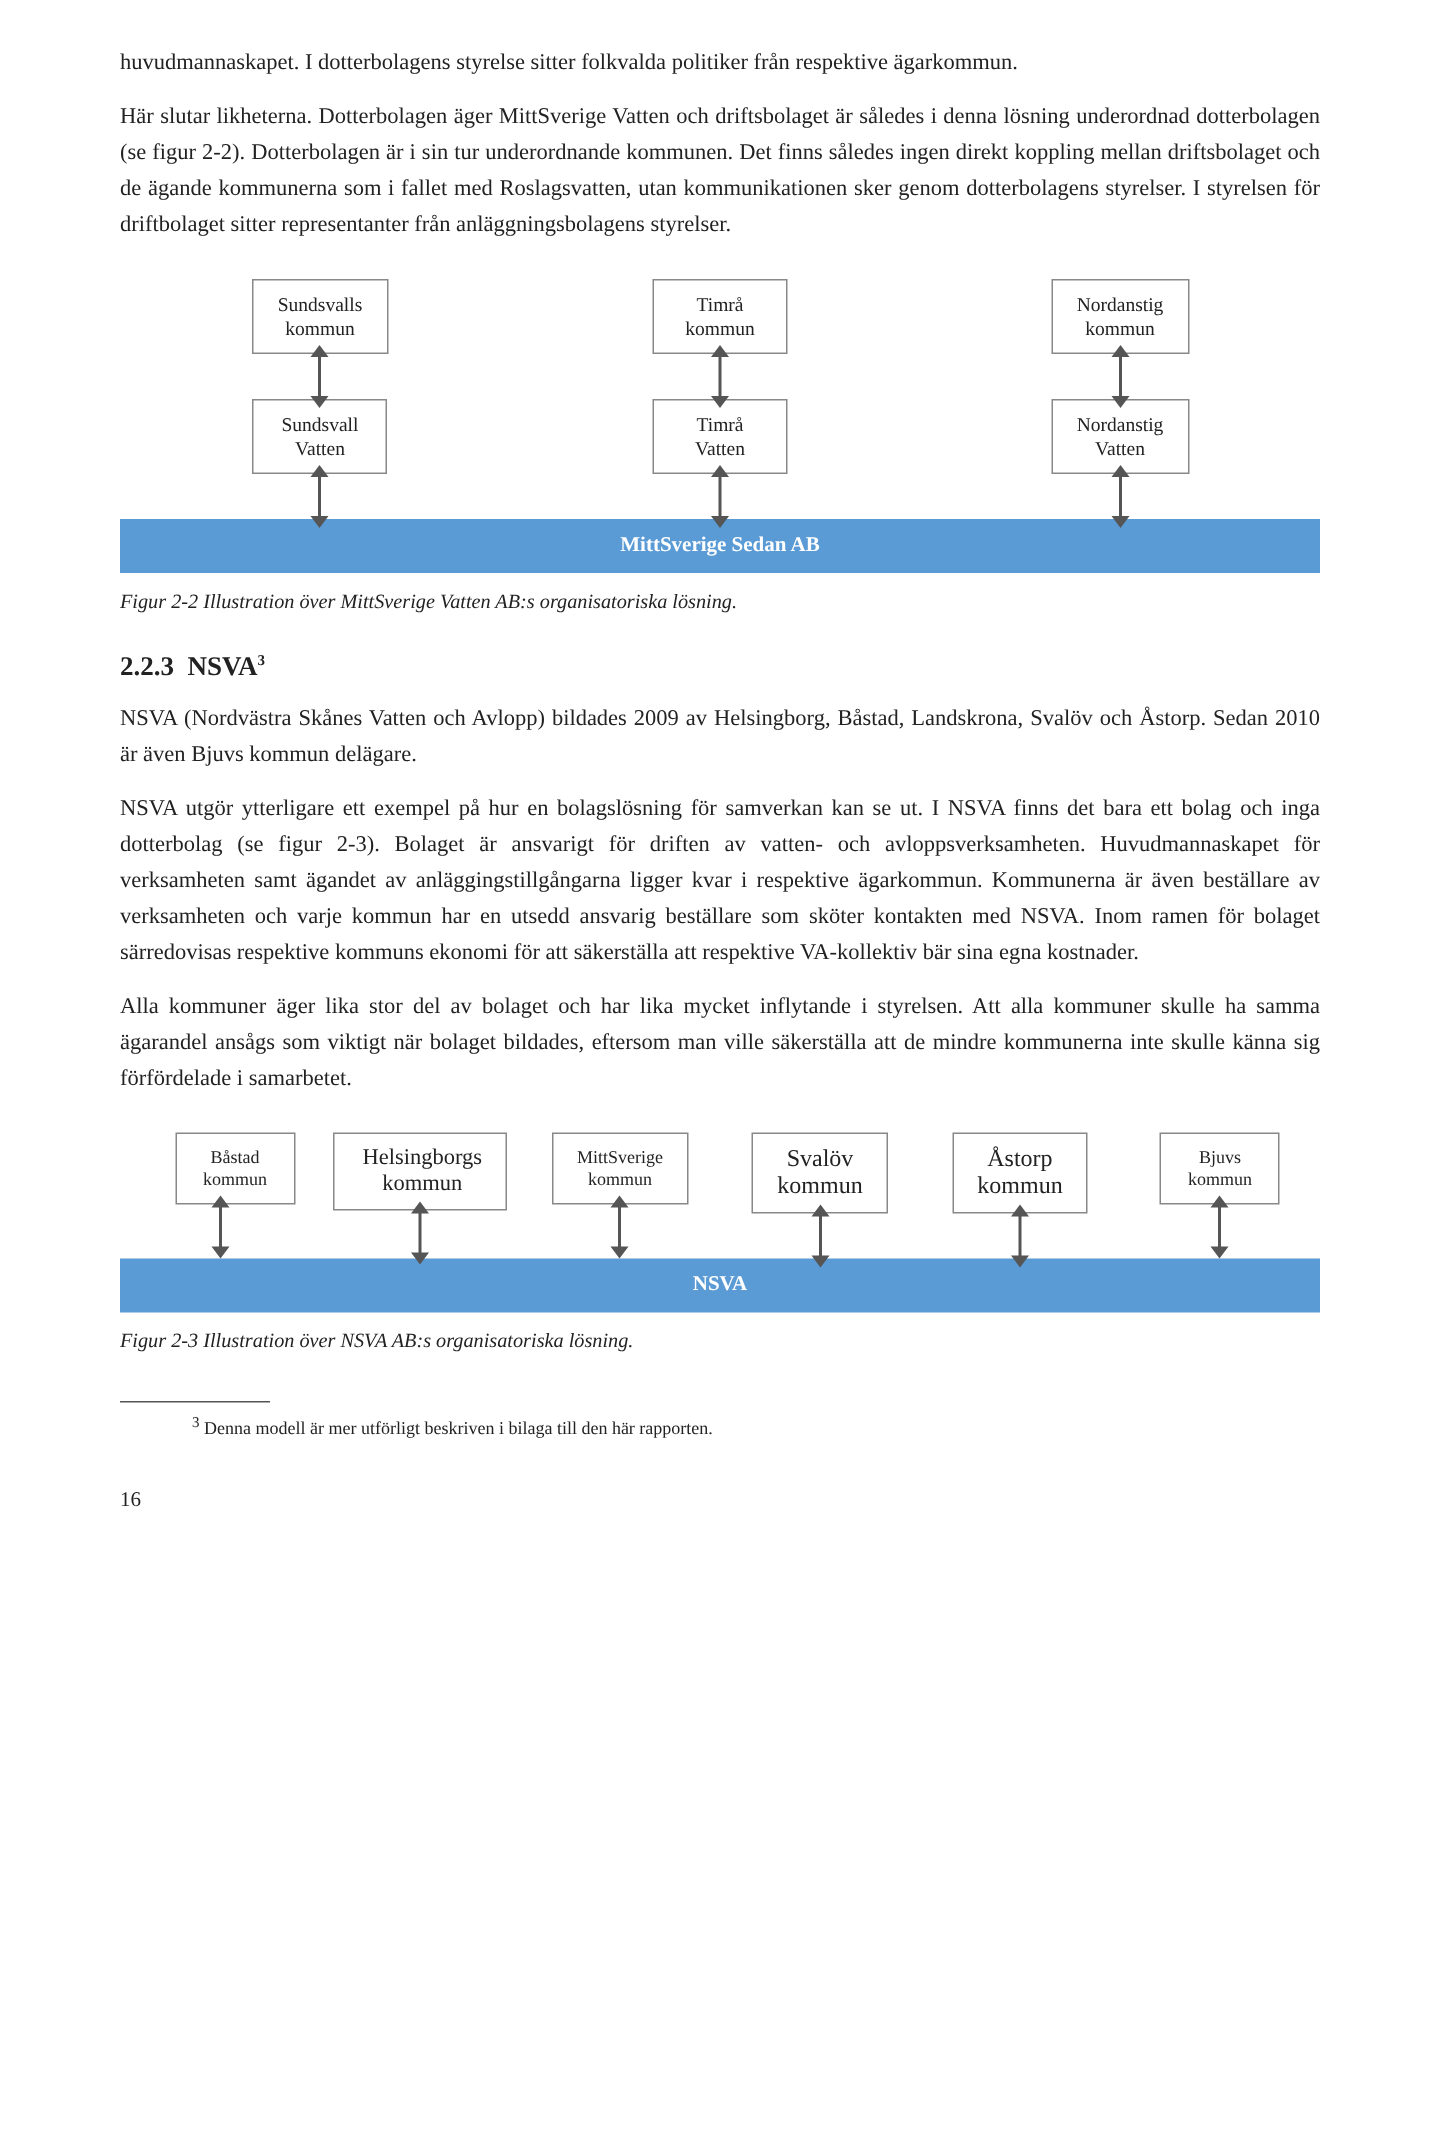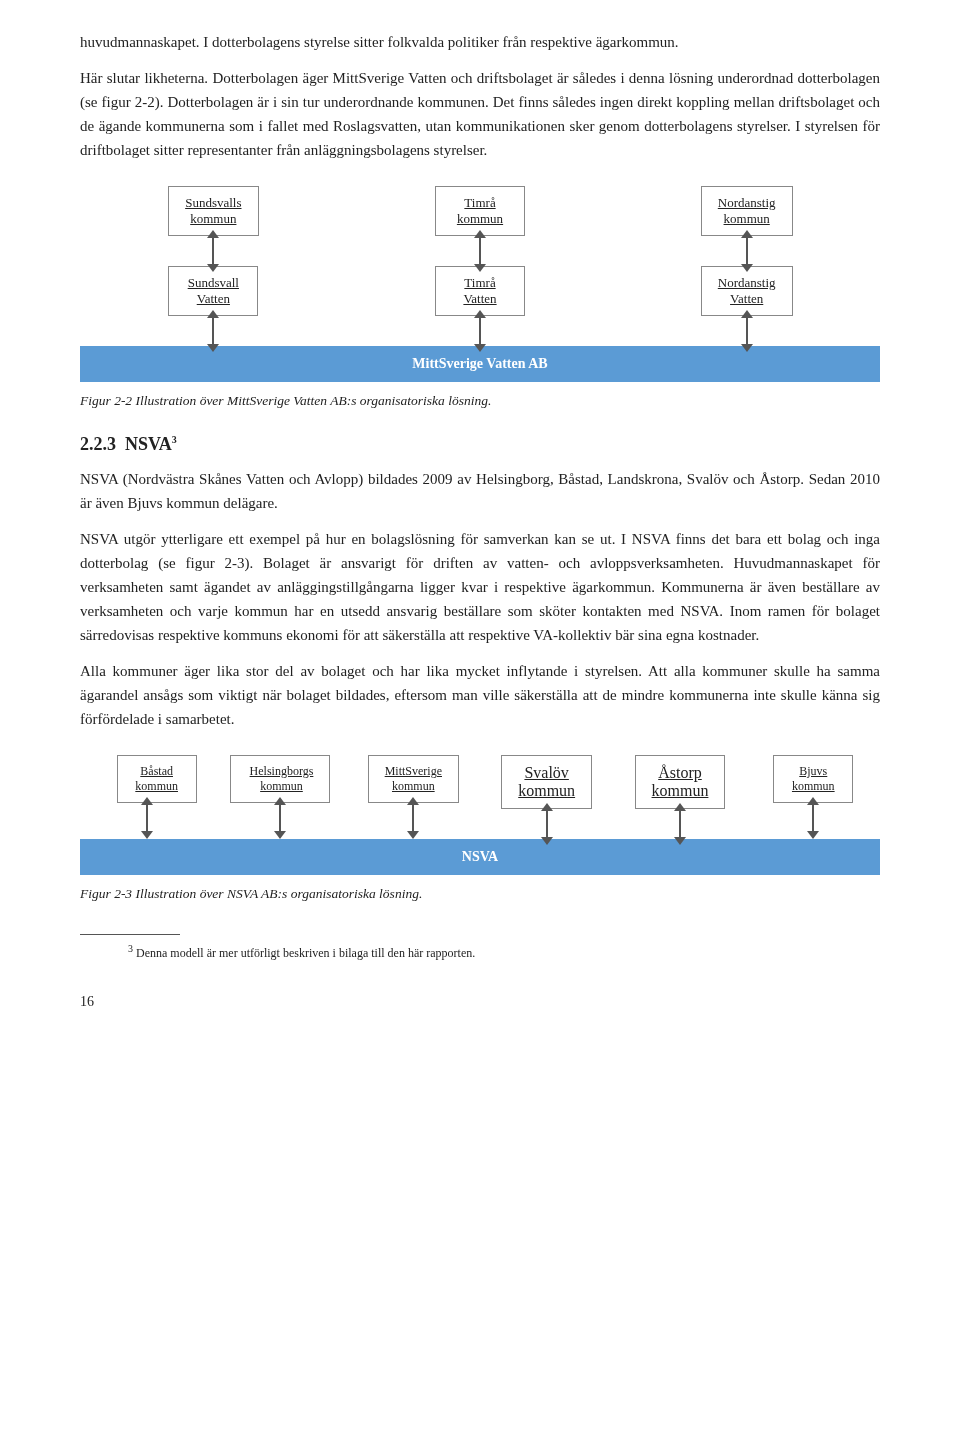--- a/index.html
+++ b/index.html
@@ -36,21 +36,20 @@
       margin-bottom: 20px;
       margin-top: 6px;
     }
     .box {
       border: 1.5px solid #888;
       padding: 8px 16px;
       text-align: center;
       font-size: 13px;
       background: #fff;
       min-width: 90px;
-      text-decoration: underline;
     }
     .arrow-both {
       width: 2px;
       background: #555;
       position: relative;
       height: 30px;
       margin: 0 auto;
     }
     .arrow-both::before {
       content: '';
@@ -161,21 +160,21 @@
           <span>kommun</span>
         </div>
         <div class="arrow-both"></div>
         <div class="box">
           <span>Nordanstig</span><br>
           <span>Vatten</span>
         </div>
         <div class="arrow-both"></div>
       </div>
     </div>
-    <div class="bottom-bar">MittSverige Vatten AB</div>
+    <div class="bottom-bar">MittSverige Sedan AB</div>
   </div>
   <p class="diagram-caption">Figur 2-2   Illustration över MittSverige Vatten AB:s organisatoriska lösning.</p>
 
   <div class="section-heading">
     <span>2.2.3</span>&nbsp;
     <span>NSVA</span><sup>3</sup>
   </div>
 
   <p>NSVA (Nordvästra Skånes Vatten och Avlopp) bildades 2009 av Helsingborg, Båstad, Landskrona, Svalöv och Åstorp. Sedan 2010 är även Bjuvs kommun delägare.</p>
 
@@ -188,21 +187,21 @@
   <div class="diagram-container">
     <div class="six-col-chart">
       <div class="org-col">
         <div class="box" style="min-width:80px;font-size:12px;margin-left:20px;">
           <span>Båstad</span><br>
           <span>kommun</span>
         </div>
         <div class="arrow-both"></div>
       </div>
       <div class="org-col">
-        <div class="box" style="min-width:80px;font-size:12px;padding-left:19px;">
+        <div class="box" style="min-width:80px;font-size:15px;padding-left:19px;">
           <span>Helsingborgs</span><br>
           <span>kommun</span>
         </div>
         <div class="arrow-both"></div>
       </div>
       <div class="org-col">
         <div class="box" style="min-width:80px;font-size:12px;">
           <span>MittSverige</span><br>
           <span>kommun</span>
         </div>

